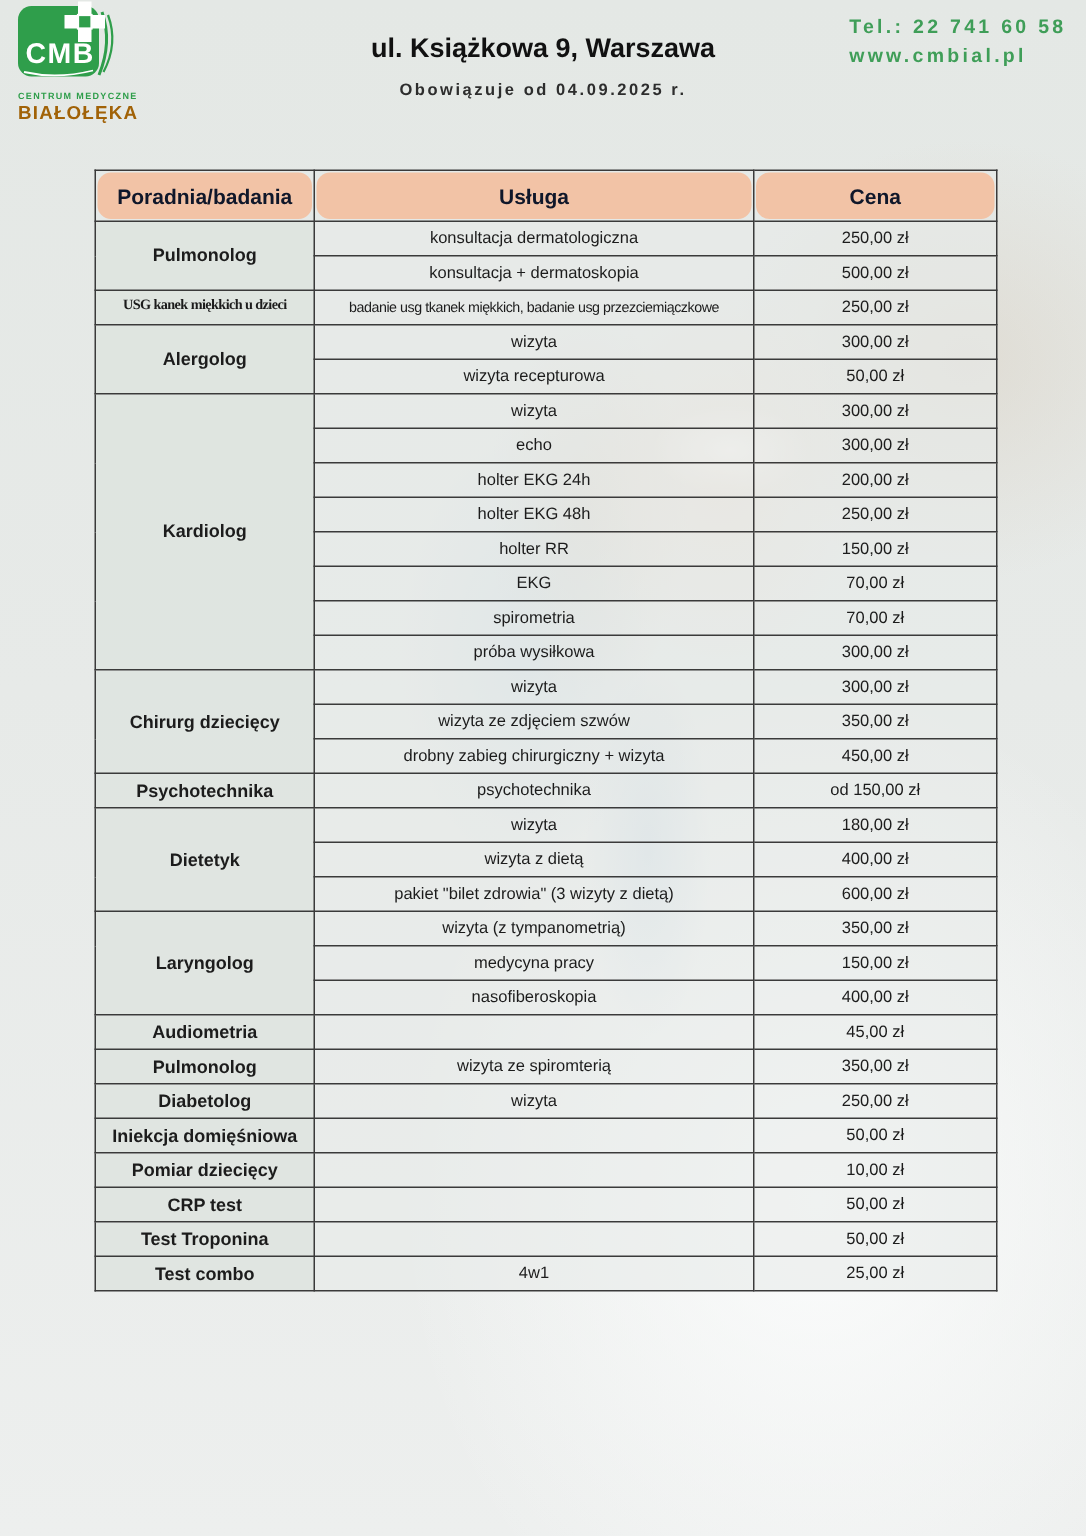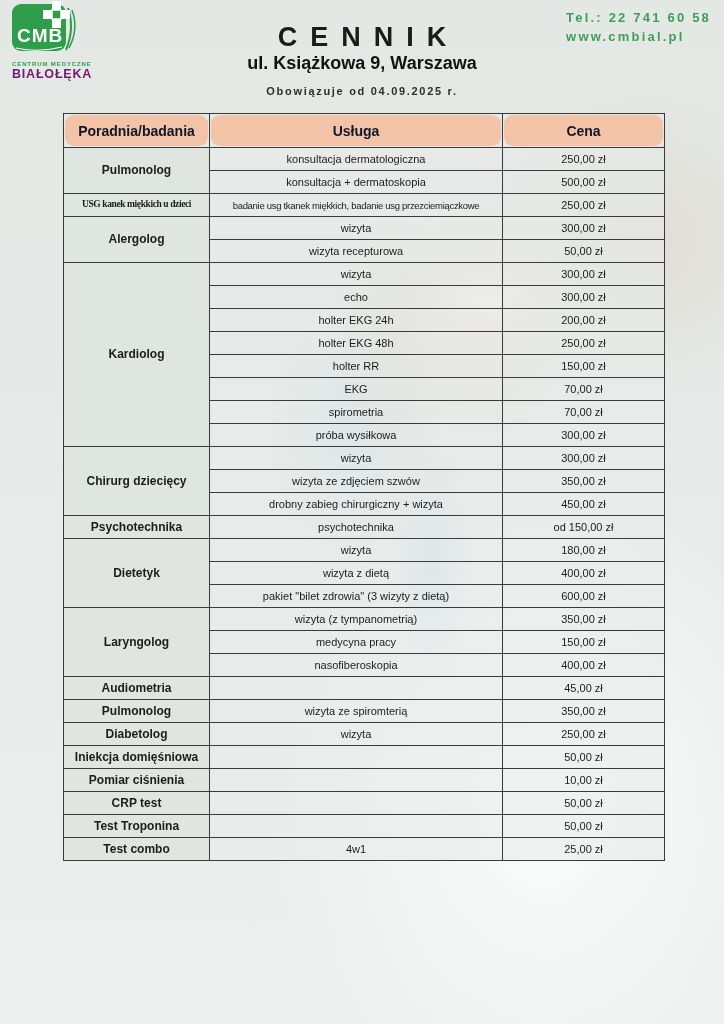--- a/index.html
+++ b/index.html
@@ -21,21 +21,21 @@
       radial-gradient(ellipse 95px 190px at 392px 340px, rgba(214,202,186,0.40), rgba(214,202,186,0) 70%),
       radial-gradient(ellipse 120px 210px at 350px 430px, rgba(173,204,224,0.30), rgba(173,204,224,0) 70%),
       radial-gradient(ellipse 60px 180px at 432px 565px, rgba(150,185,214,0.25), rgba(150,185,214,0) 70%),
       radial-gradient(ellipse 350px 430px at 545px 800px, rgba(252,253,253,0.95), rgba(252,253,253,0) 80%),
       linear-gradient(180deg, #e4e8e5 0%, #e7eae8 45%, #edefee 100%);
   }
 
   
   .logo { position:absolute; left:10px; top:0; width:150px; line-height:1; }
   .logo-line1 { color:#2f9e4b; font-size:6px; font-weight:700; letter-spacing:0.9px; margin:2px 0 1px 2px; }
-  .logo-line2 { color:#701a75; font-size:12.5px; font-weight:700; letter-spacing:0.8px; margin-left:2px; }
+  .logo-line2 { color:#a16207; font-size:12.5px; font-weight:700; letter-spacing:0.8px; margin-left:2px; }
 
   .title-block { position:absolute; left:112px; right:112px; top:22px; text-align:center; }
   .title { font-size:27px; font-weight:600; letter-spacing:13px; text-indent:13px; color:#1b1b1b; }
   .address { margin-top:0; font-size:18px; font-weight:700; color:#111; }
   .valid { margin-top:11px; font-size:11px; font-weight:700; letter-spacing:1.7px; color:#2d2d2d; }
 
   .contact { position:absolute; top:9px; right:13px; text-align:left;
     color:#3f9e58; font-weight:700; font-size:13px; letter-spacing:2.2px; line-height:1.45; }
 
   
@@ -79,21 +79,20 @@
         <rect x="42" y="19" width="9" height="9" fill="#ffffff"></rect>
       </g>
       <text x="7" y="42" fill="#ffffff" font-size="19" font-weight="bold" letter-spacing="1" font-family="Liberation Sans, sans-serif">CMB</text>
       <path d="M6 48 Q28 53 52 47" fill="none" stroke="#ffffff" stroke-width="1.2"></path>
     </svg>
     <div class="logo-line1">CENTRUM MEDYCZNE</div>
     <div class="logo-line2">BIAŁOŁĘKA</div>
   </div>
 
   <div class="title-block">
-    <div class="title">CENNIK</div>
     <div class="address">ul. Książkowa 9, Warszawa</div>
     <div class="valid">Obowiązuje od 04.09.2025 r.</div>
   </div>
 
   <div class="contact">
     <div>Tel.: 22 741 60 58</div>
     <div>www.cmbial.pl</div>
   </div>
 
   <table class="price">
@@ -230,21 +229,21 @@
           <td class="cat" rowspan="1">Diabetolog</td>
           <td class="svc">wizyta</td>
           <td class="price-cell">250,00 zł</td>
         </tr>
         <tr>
           <td class="cat" rowspan="1">Iniekcja domięśniowa</td>
           <td class="svc"></td>
           <td class="price-cell">50,00 zł</td>
         </tr>
         <tr>
-          <td class="cat" rowspan="1">Pomiar ciśnienia</td>
+          <td class="cat" rowspan="1">Pomiar dziecięcy</td>
           <td class="svc"></td>
           <td class="price-cell">10,00 zł</td>
         </tr>
         <tr>
           <td class="cat" rowspan="1">CRP test</td>
           <td class="svc"></td>
           <td class="price-cell">50,00 zł</td>
         </tr>
         <tr>
           <td class="cat" rowspan="1">Test Troponina</td>

